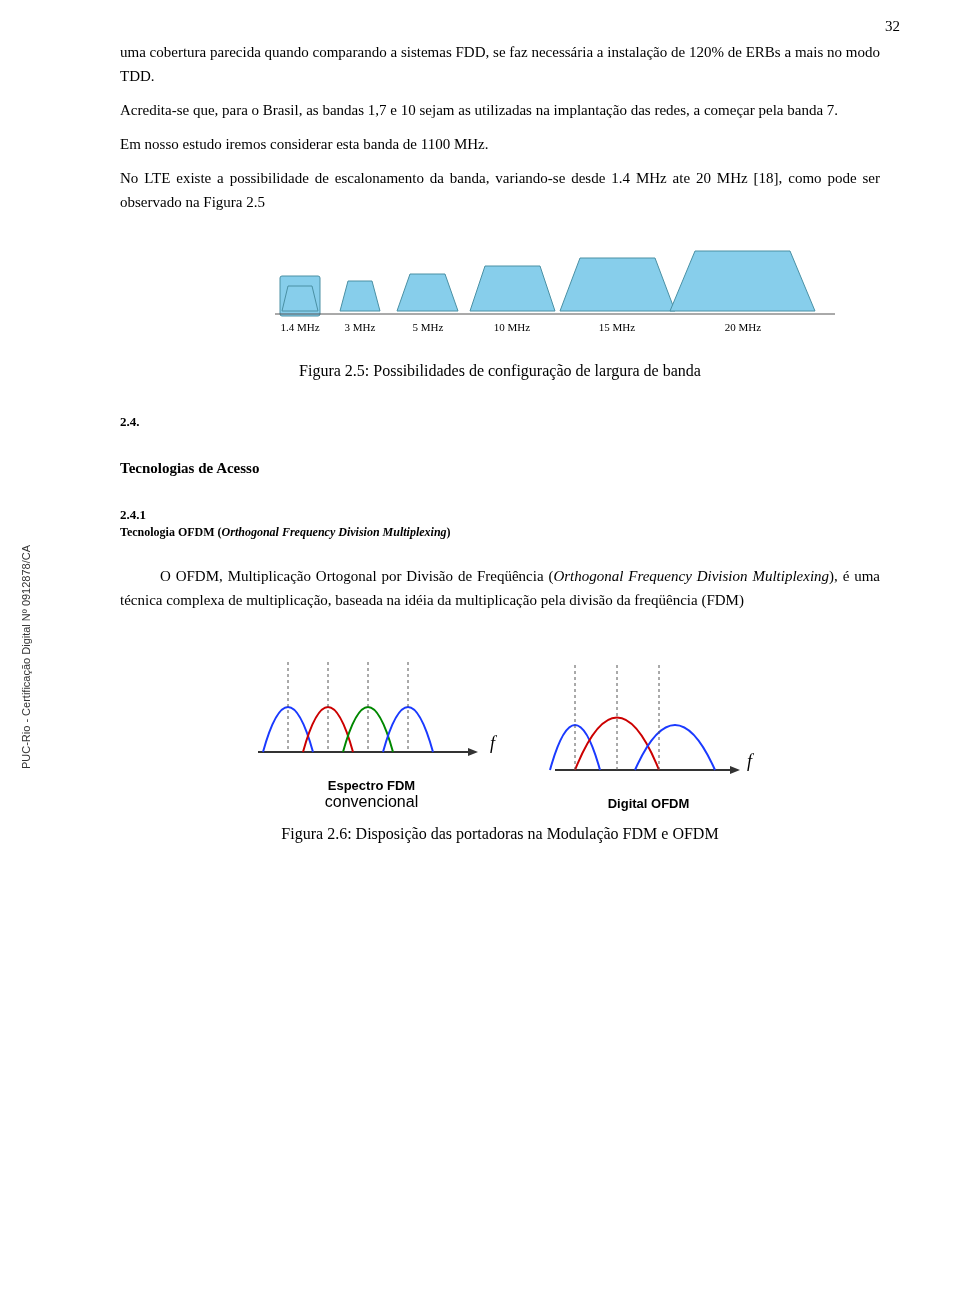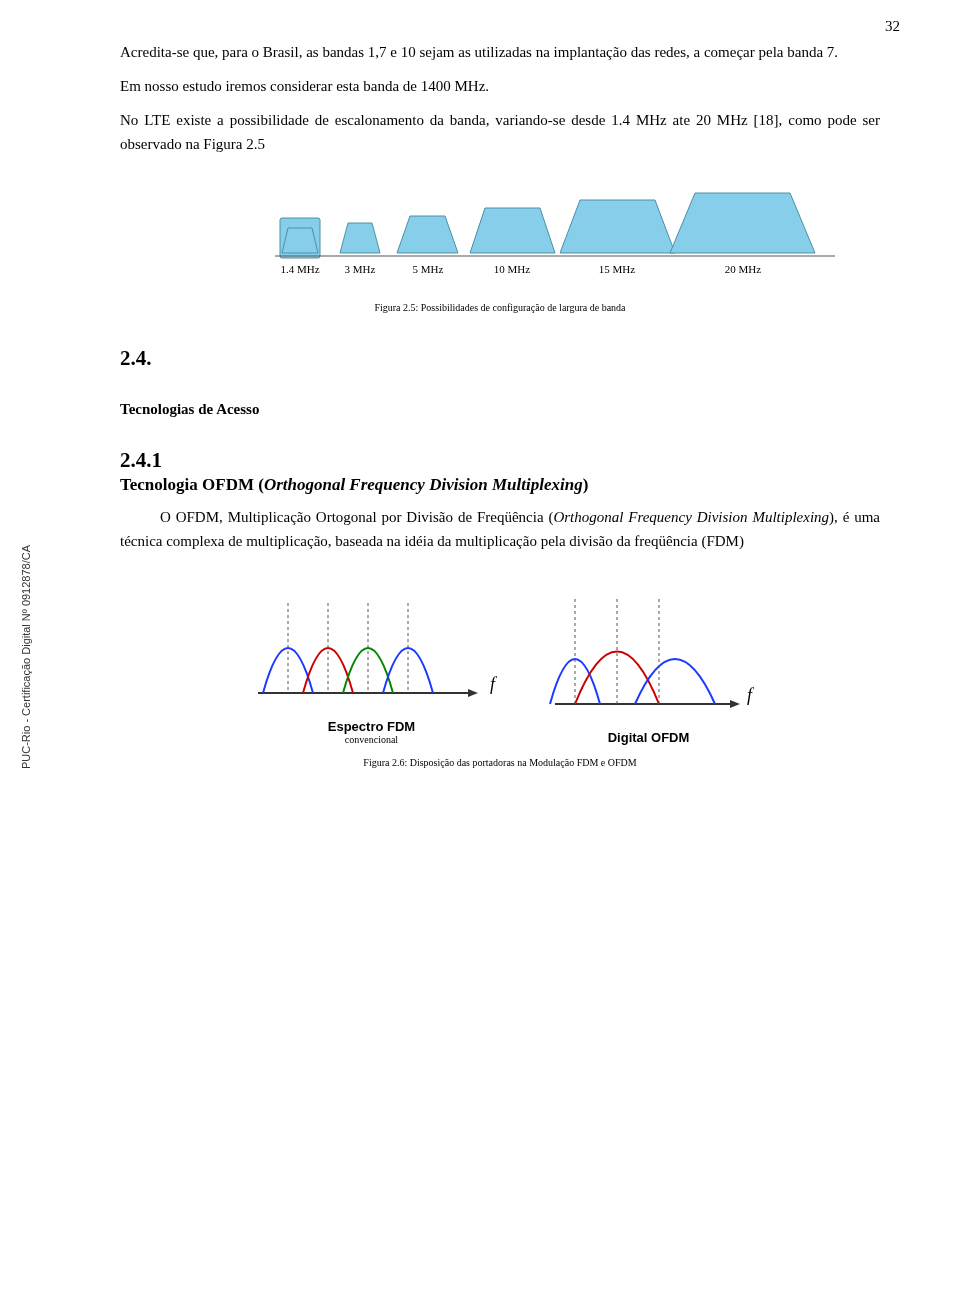--- a/index.html
+++ b/index.html
@@ -38,42 +38,42 @@
       margin-bottom: 10px;
     }
 
     .figure-container {
       text-align: center;
       margin: 20px auto;
     }
 
     .figure-caption {
       text-align: center;
-      font-size: 10px;
+      font-size: 16px;
       margin-top: 8px;
     }
 
     .section-heading {
       font-weight: bold;
       font-size: 15px;
       margin-top: 30px;
       margin-bottom: 6px;
     }
 
     .section-number {
       font-weight: bold;
-      font-size: 21px;
+      font-size: 13px;
       margin-top: 30px;
       margin-bottom: 2px;
     }
 
     .subsection-title {
       font-weight: bold;
-      font-size: 17px;
-      margin-bottom: 10px;
+      font-size: 12px;
+      margin-bottom: 24px;
     }
 
     .italic { font-style: italic; }
 
     
     .bw-figure {
       display: flex;
       flex-direction: column;
       align-items: flex-end;
       margin: 22px auto;
@@ -87,45 +87,46 @@
 
     .spectrum-label {
       font-family: Arial, sans-serif;
       font-size: 13px;
       font-weight: bold;
       margin-top: 6px;
       text-align: right;
     }
 
     .spectrum-sublabel {
-      font-family: Liberation Serif, serif;
-      font-size: 10px;
+      font-family: Liberation Sans, sans-serif;
+      font-size: 16px;
     }
 
     svg text {
       font-family: "Times New Roman", Times, serif;
     }
   </style>
 </head>
 <body>
 
 <div class="page-container">
 
   <div class="page-number">32</div>
 
   <div style="position:absolute; left:12px; top:0; bottom:0; display:flex; align-items:center; justify-content:center; width:28px;">
     <div style="transform:rotate(-90deg); white-space:nowrap; font-size:11px; font-family:Arial,sans-serif; color:#333;">PUC-Rio - Certificação Digital Nº 0912878/CA</div>
   </div>
 
   <div class="main-content">
 
+    <p>uma cobertura parecida quando comparando a sistemas FDD, se faz necessária a instalação de 120% de ERBs a mais no modo TDD.</p>
 
     <p>Acredita-se que, para o Brasil, as bandas 1,7 e 10 sejam as utilizadas na implantação das redes, a começar pela banda 7.</p>
 
-    <p>Em nosso estudo iremos considerar esta banda de 1400 MHz.</p>
+    <p>Em nosso estudo iremos considerar esta banda de 1100 MHz.</p>
 
     <p>No LTE existe a possibilidade de escalonamento da banda, variando-se desde 1.4 MHz ate 20 MHz [18], como pode ser observado na Figura 2.5</p>
 
     <div class="figure-container">
       <div class="bw-figure">
 
         <svg width="620" height="100">
 
           <rect x="20" y="40" width="40" height="40" fill="#87CEEB" stroke="#4a90a4" stroke-width="1" rx="2"></rect>
           <polygon points="18,40 42,80 62,40 62,80 20,80" fill="none"></polygon>

